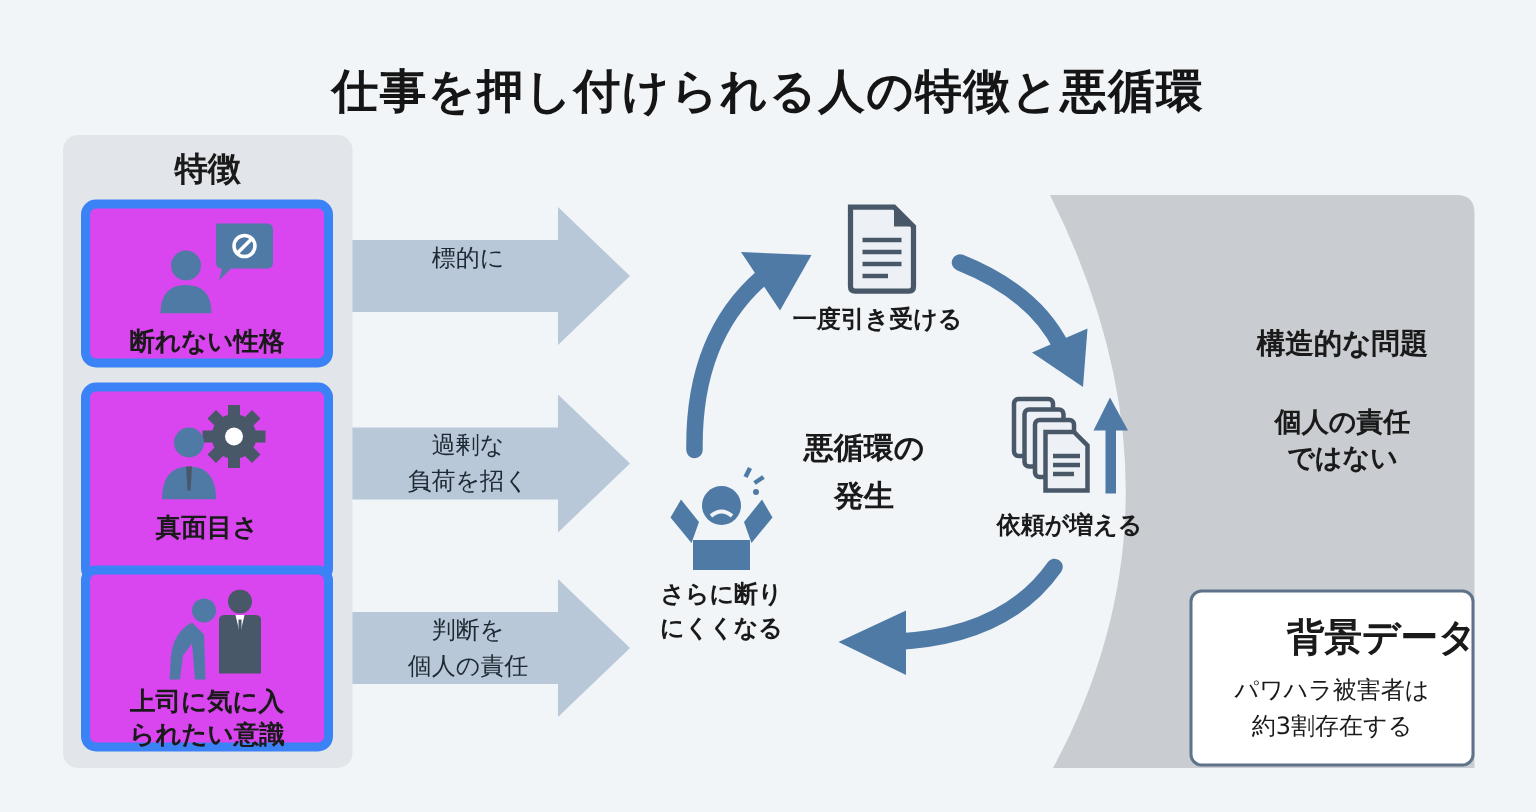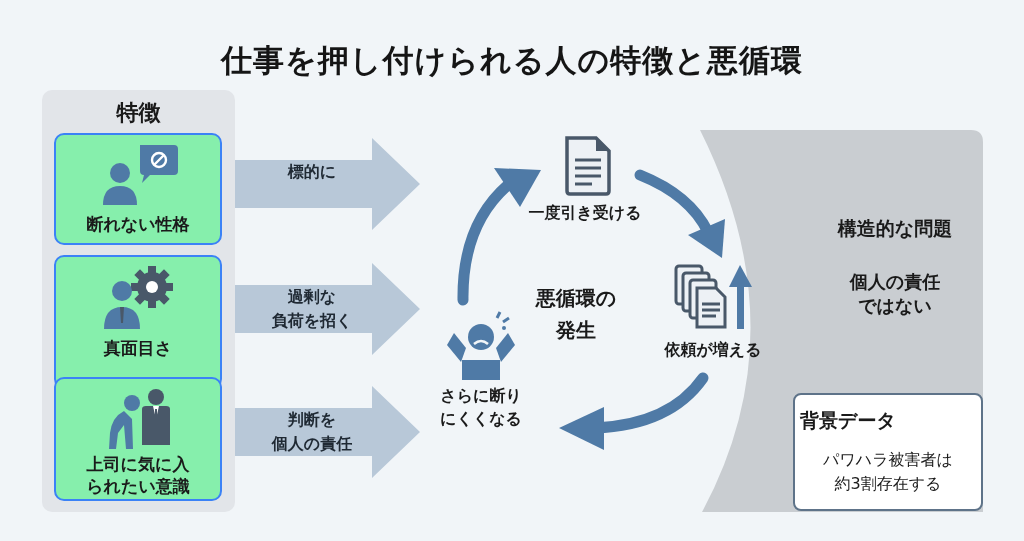--- a/index.html
+++ b/index.html
@@ -2,30 +2,30 @@
 <html><head>
 <meta charset="utf-8">
 <style>
   html,body{margin:0;padding:0;}
   body{width:1024px;height:541px;background:#f1f5f8;position:relative;overflow:hidden;
        font-family:"DejaVu Sans","Liberation Sans",sans-serif;color:#1a1a1a;}
   .abs{position:absolute;}
   #title{left:0;top:40px;width:1024px;text-align:center;font-size:31px;font-weight:bold;letter-spacing:1px;color:#151515;}
   #left-panel{left:42px;top:90px;width:193px;height:422px;background:#e2e5e9;border-radius:10px;}
   #left-head{left:42px;top:98px;width:193px;text-align:center;font-size:22px;font-weight:bold;}
-  .card{position:absolute;left:54px;width:168px;background:#86efac;border:2px solid #3b82f6;border-radius:10px;box-sizing:border-box;}
+  .card{position:absolute;left:54px;width:168px;background:#d946ef;border:6px solid #3b82f6;border-radius:10px;box-sizing:border-box;}
   .card-label{position:absolute;left:0;width:100%;text-align:center;font-size:17px;font-weight:bold;line-height:22px;color:#1a1a1a;}
-  .arrow-text{position:absolute;width:140px;text-align:center;font-size:16px;font-weight:bold;line-height:24px;color:#1f2933;}
+  .arrow-text{position:absolute;width:140px;text-align:center;font-size:16px;font-weight:normal;line-height:24px;color:#1f2933;}
   #right-svg{left:0;top:0;}
   .cycle-label{position:absolute;text-align:center;font-weight:bold;color:#1a1a1a;}
   #center-label{left:516px;top:282px;width:120px;font-size:20px;line-height:32px;}
   #struct-title{left:790px;top:216px;width:210px;font-size:19px;font-weight:bold;text-align:center;}
   #struct-sub{left:790px;top:270px;width:210px;font-size:18px;font-weight:bold;text-align:center;line-height:24px;}
   #bg-card{left:793px;top:393px;width:190px;height:118px;background:#fff;border:2px solid #5e7389;border-radius:8px;box-sizing:border-box;}
-  #bg-head{left:800px;top:408px;font-size:19px;font-weight:bold;}
+  #bg-head{left:858px;top:408px;font-size:25px;font-weight:bold;}
   #bg-body{left:793px;top:448px;width:190px;text-align:center;font-size:16px;font-weight:normal;line-height:24px;}
 </style>
 </head>
 <body>
 
 <div id="title" class="abs">仕事を押し付けられる人の特徴と悪循環</div>
 
 <svg id="right-svg" class="abs" width="1024" height="541">
   <path d="M700 130 L971 130 Q983 130 983 142 L983 512 L702 512 Q800 330 700 130 Z" fill="#c9cdd1"></path>
 

